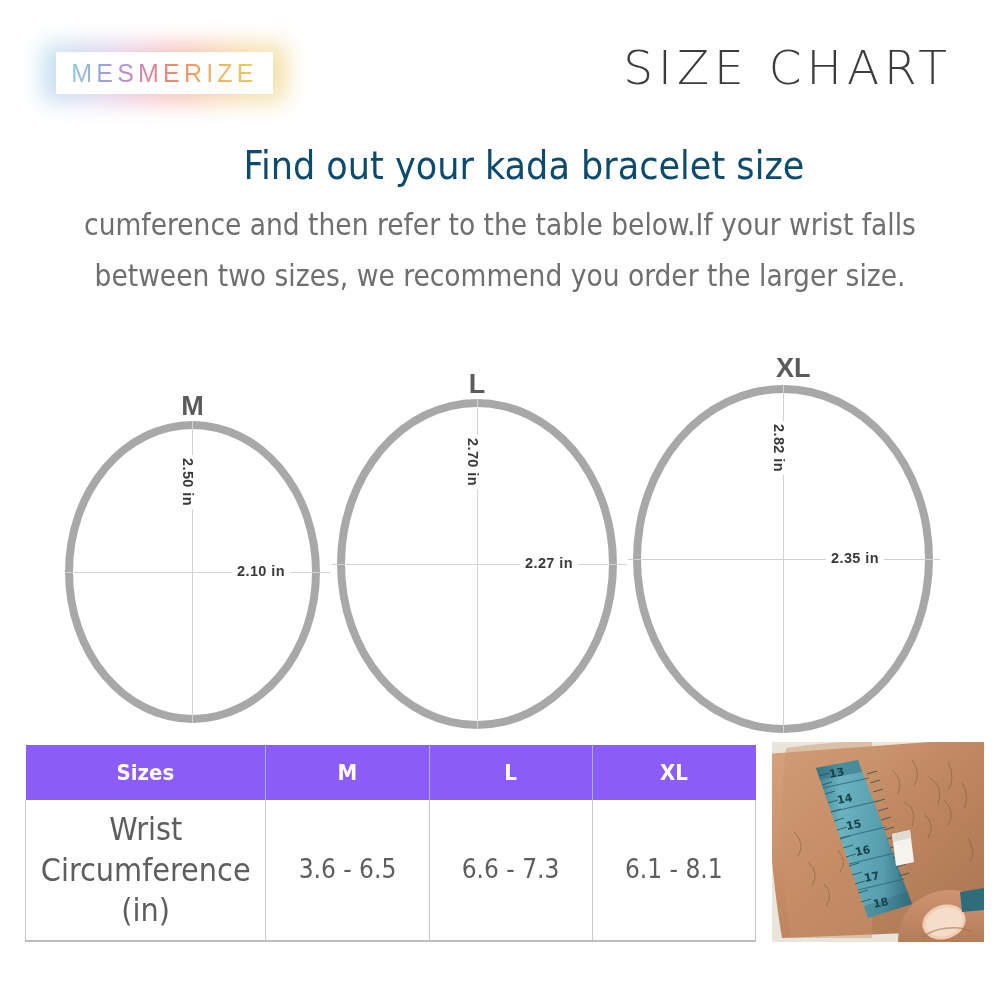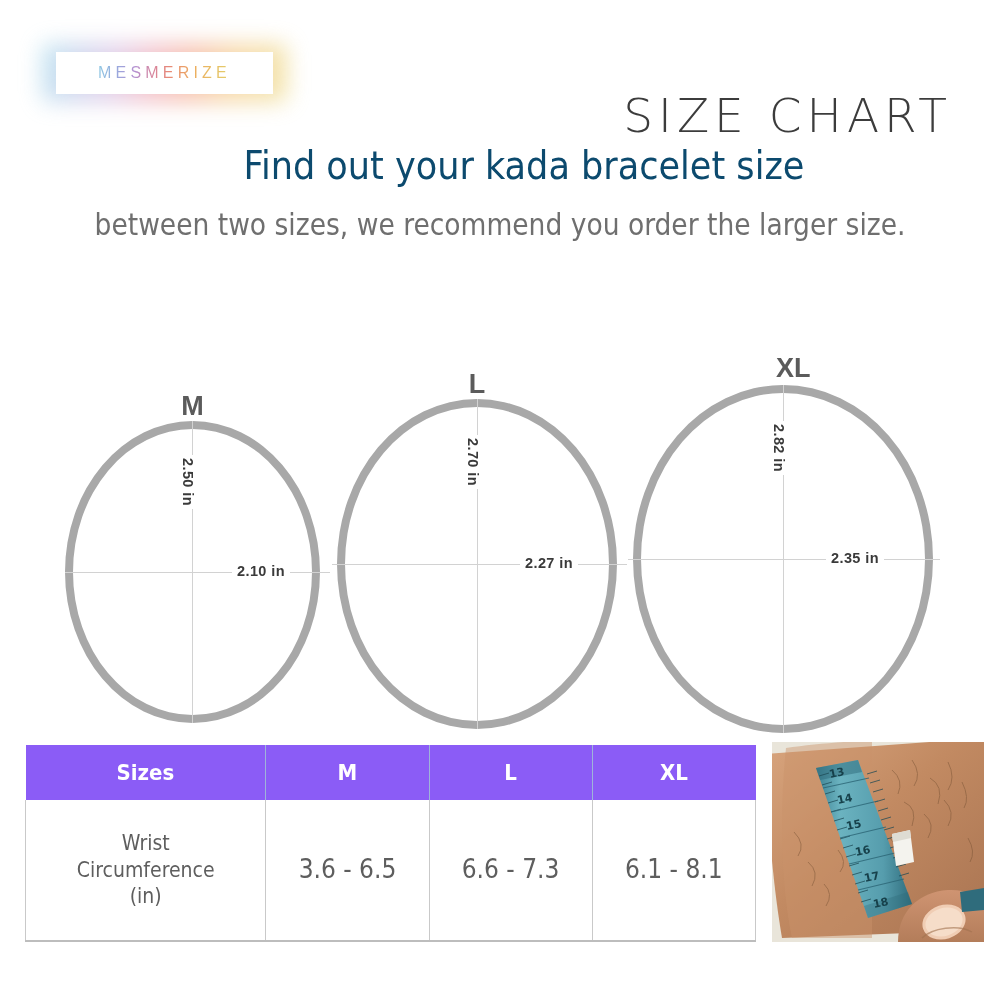--- a/index.html
+++ b/index.html
@@ -37,21 +37,21 @@
   #brand-logo .plate {
     position: absolute;
     left: 14px; top: 8px;
     width: 217px; height: 42px;
     background: #ffffff;
     display: flex;
     align-items: center;
     justify-content: center;
   }
   #brand-logo .word {
-    font-size: 16px;
+    font-size: 25px;
     letter-spacing: 4.2px;
     font-weight: 400;
     background: linear-gradient(95deg,
         #8ec9e3 0%, #9aa8dd 15%, #b48fd0 28%,
         #d8849a 42%, #e88a76 54%, #ecae5f 72%, #e3cf6b 100%);
     -webkit-background-clip: text;
     background-clip: text;
     color: transparent;
     white-space: nowrap;
   }
@@ -61,21 +61,20 @@
     right: 48px;
     top: 44px;
     font-size: 47px;
     font-weight: 300;
     letter-spacing: 5px;
     color: #3c3c3c;
     font-family: "DejaVu Sans", sans-serif;
     font-stretch: condensed;
     line-height: 1;
     white-space: nowrap;
-    margin-top: 48px;
   }
 
   
   #intro-heading {
     position: absolute;
     top: 144px;
     left: 0;
     width: 1000px;
     text-align: center;
     font-size: 39px;
@@ -189,21 +188,21 @@
     color: #5e5e5e;
     font-size: 26px;
     text-align: center;
     height: 140px;
     font-family: "DejaVu Sans", sans-serif;
     font-stretch: condensed;
     line-height: 1.28;
     padding: 0 4px;
   }
   #size-table td:first-child { border-left: 1px solid #c9c9c9; }
-  #size-table .label-cell { font-size: 21px; }
+  #size-table .label-cell { font-size: 32px; }
   #size-table .label-cell .ln { display: block; }
   #size-table tbody tr { border-bottom: 2px solid #bdbdbd; }
 
   
   #wrist-photo {
     position: absolute;
     left: 772px;
     top: 742px;
     width: 212px;
     height: 200px;
@@ -220,20 +219,21 @@
   <div class="plate">
     <span class="word">MESMERIZE</span>
   </div>
 </div>
 
 <div id="size-chart-title">SIZE CHART</div>
 
 <div id="intro-heading">Find out your kada bracelet size</div>
 
 <div id="intro-paragraph">
+  <span class="ln">cumference and then refer to the table below.If your wrist falls</span>
   <span class="ln">between two sizes, we recommend you order the larger size.</span>
 </div>
 
 <div id="ovals-row">
 
   <div class="oval-group" style="left:60px; top:38px; width:265px; height:330px;">
     <div class="oval-label" style="top:0px;">M</div>
     <div class="oval-shape" style="left:5px; top:28px; width:255px; height:302px;"></div>
     <div class="axis-v" style="left:132px; top:28px; height:302px;"></div>
     <div class="axis-h" style="left:5px; top:179px; width:265px;"></div>

